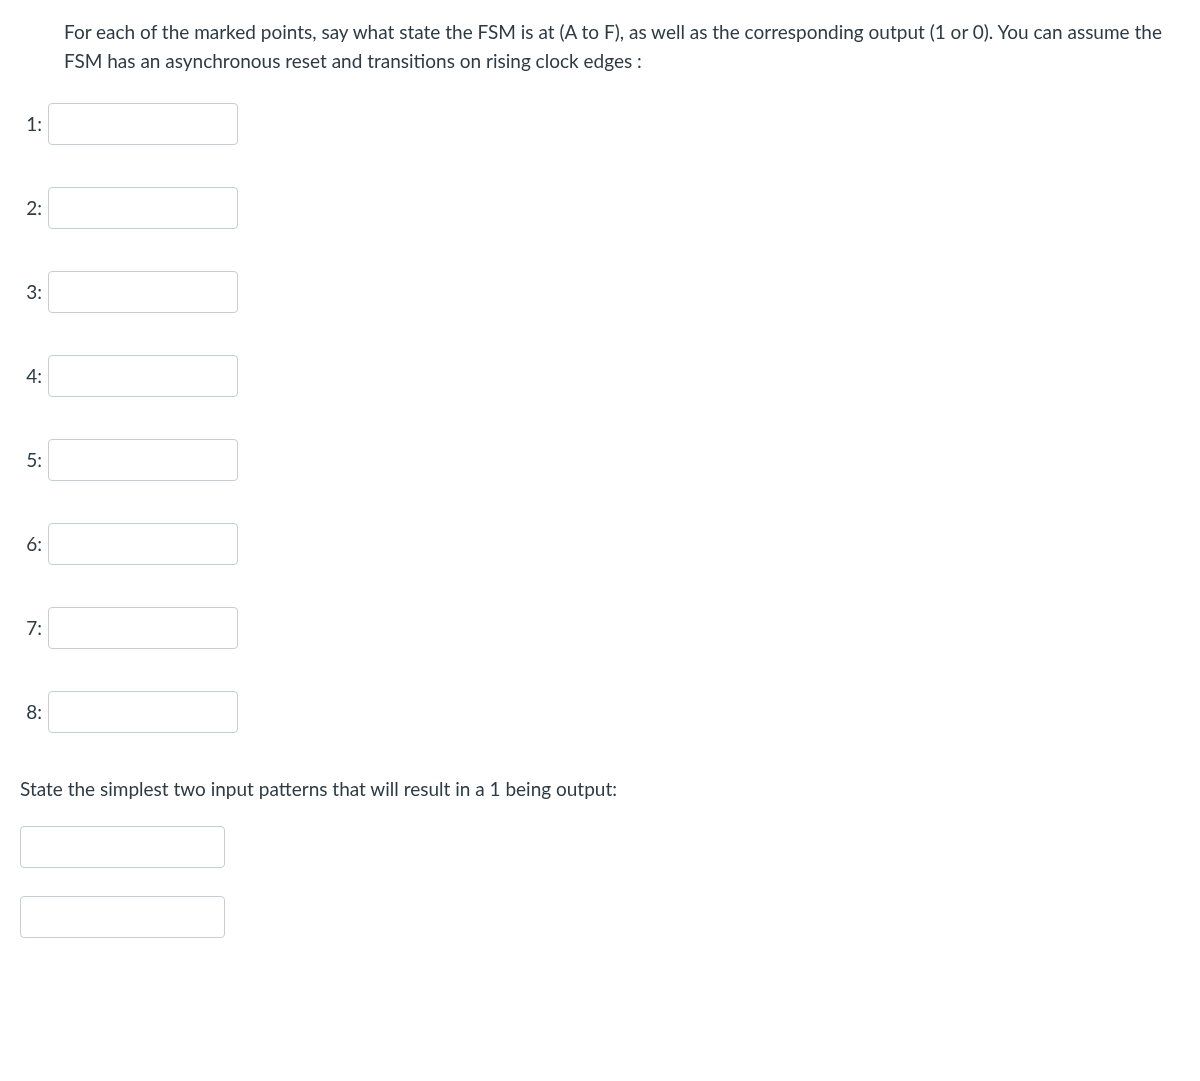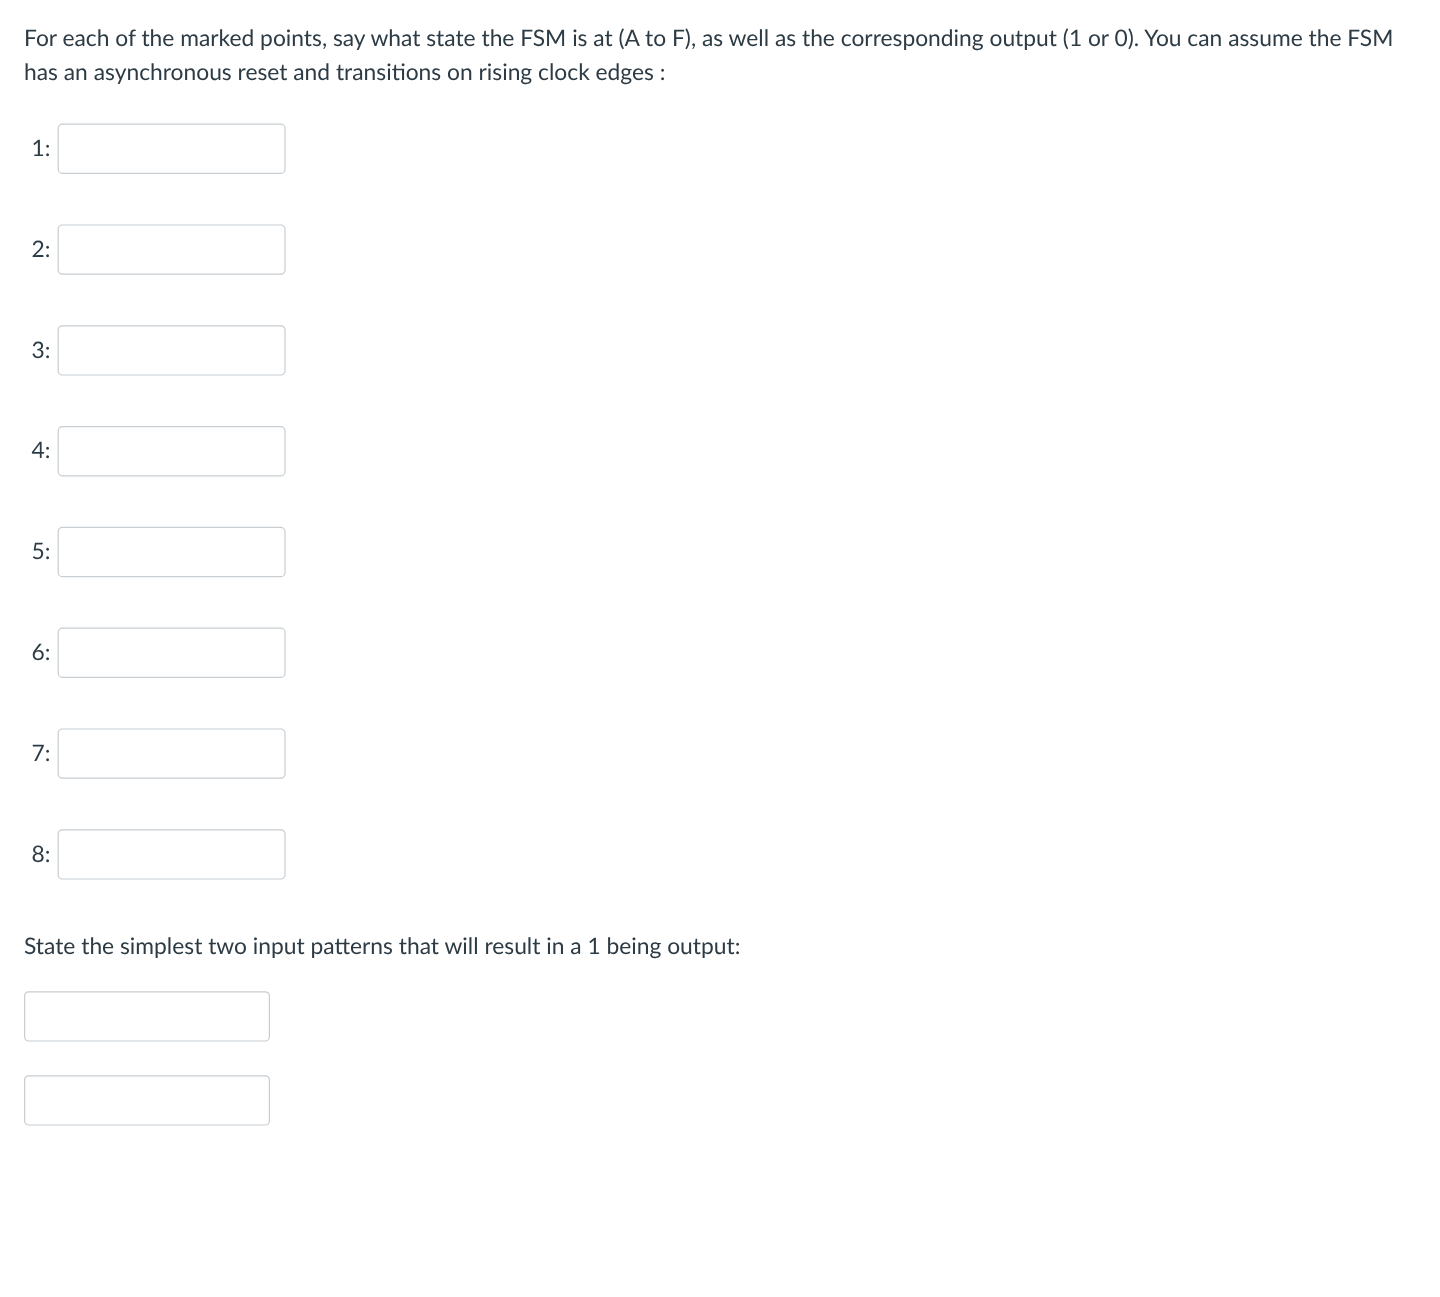--- a/index.html
+++ b/index.html
@@ -12,20 +12,21 @@
       font-size: 19px;
       color: #2d3b45;
       background: #ffffff;
       padding: 18px 20px;
       width: 1200px;
       line-height: 1.5;
     }
     .question-text {
       margin-bottom: 28px;
       color: #2d3b45;
+      margin-left: 44px;
     }
     .input-row {
       display: flex;
       align-items: center;
       margin-bottom: 42px;
     }
     .input-row:last-of-type {
       margin-bottom: 28px;
     }
     .input-label {

